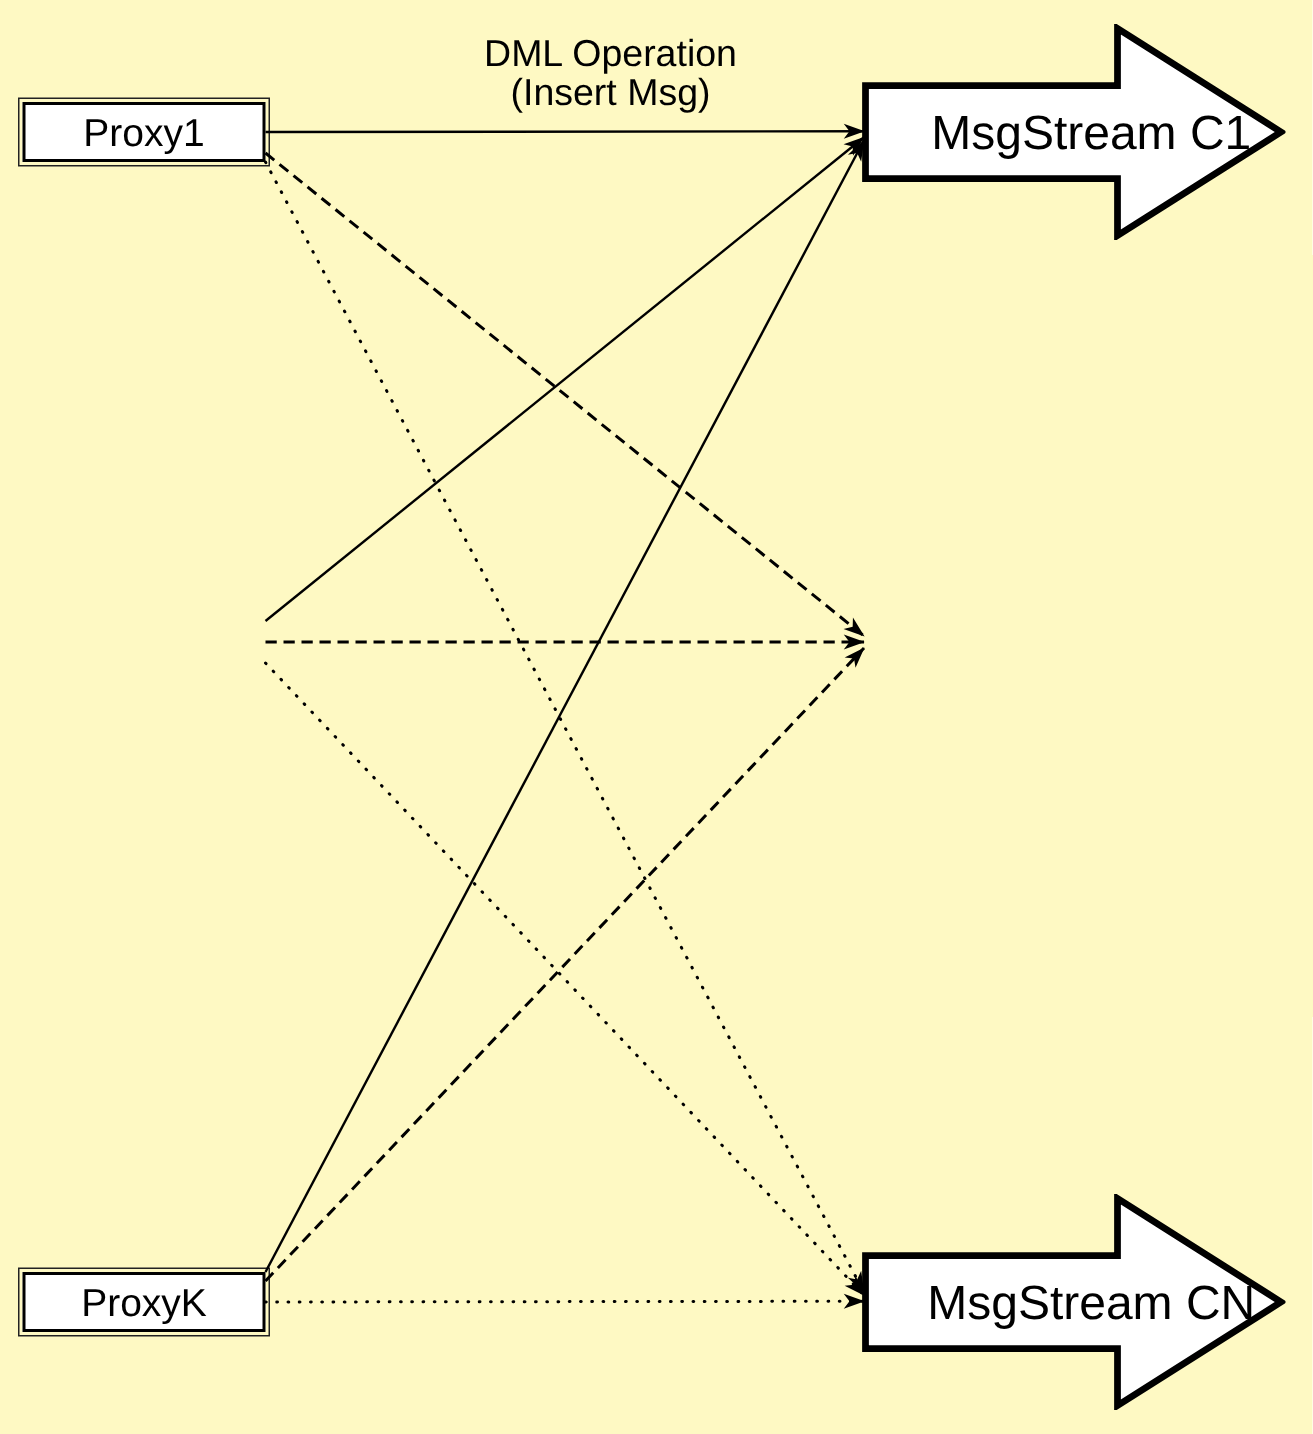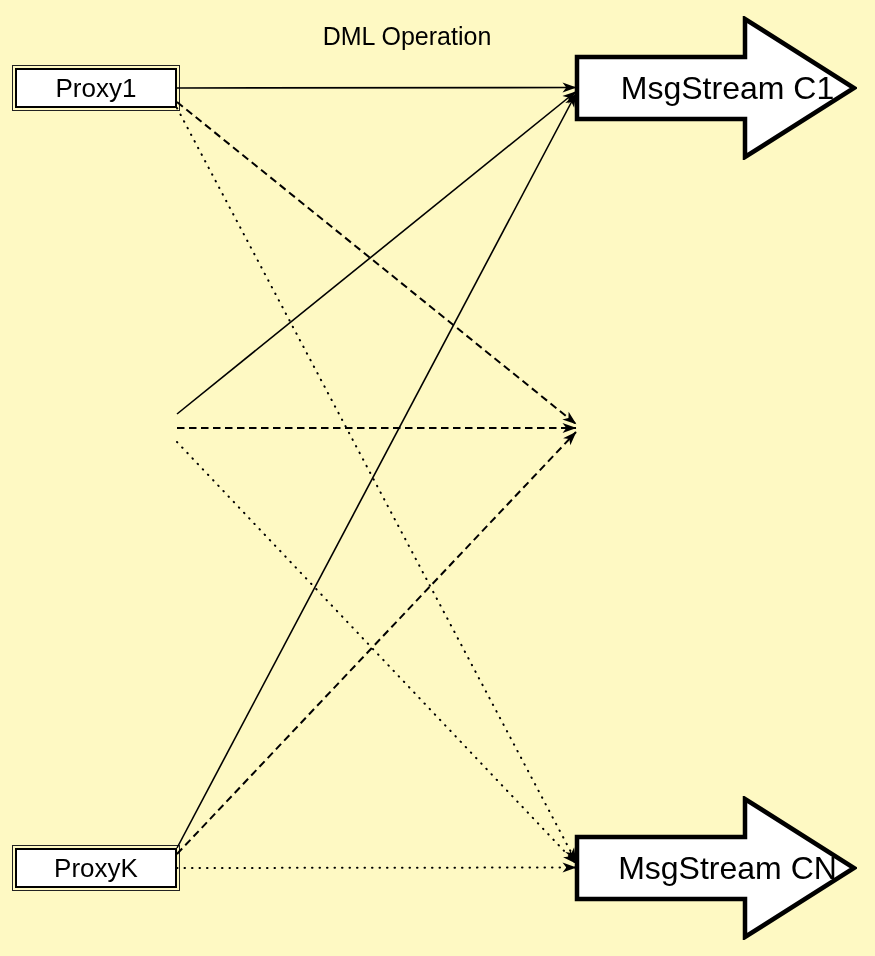--- a/index.html
+++ b/index.html
@@ -77,20 +77,21 @@
   .edge-dotted { stroke-width: 2; stroke-dasharray: 0.5 7; stroke-linecap: round; }
   .arrow-shape { fill: #ffffff; stroke: #000000; stroke-width: 4.5; stroke-linejoin: miter; }
 </style>
 </head>
 <body>
 
 <div class="canvas">
 
   <div class="title">
     <div>DML Operation</div>
+    <div>(Insert Msg)</div>
   </div>
 
   <div class="proxy proxy-1">
     <span>Proxy1</span>
   </div>
   <div class="proxy proxy-k">
     <span>ProxyK</span>
   </div>
 
   <div class="stream stream-c1">

